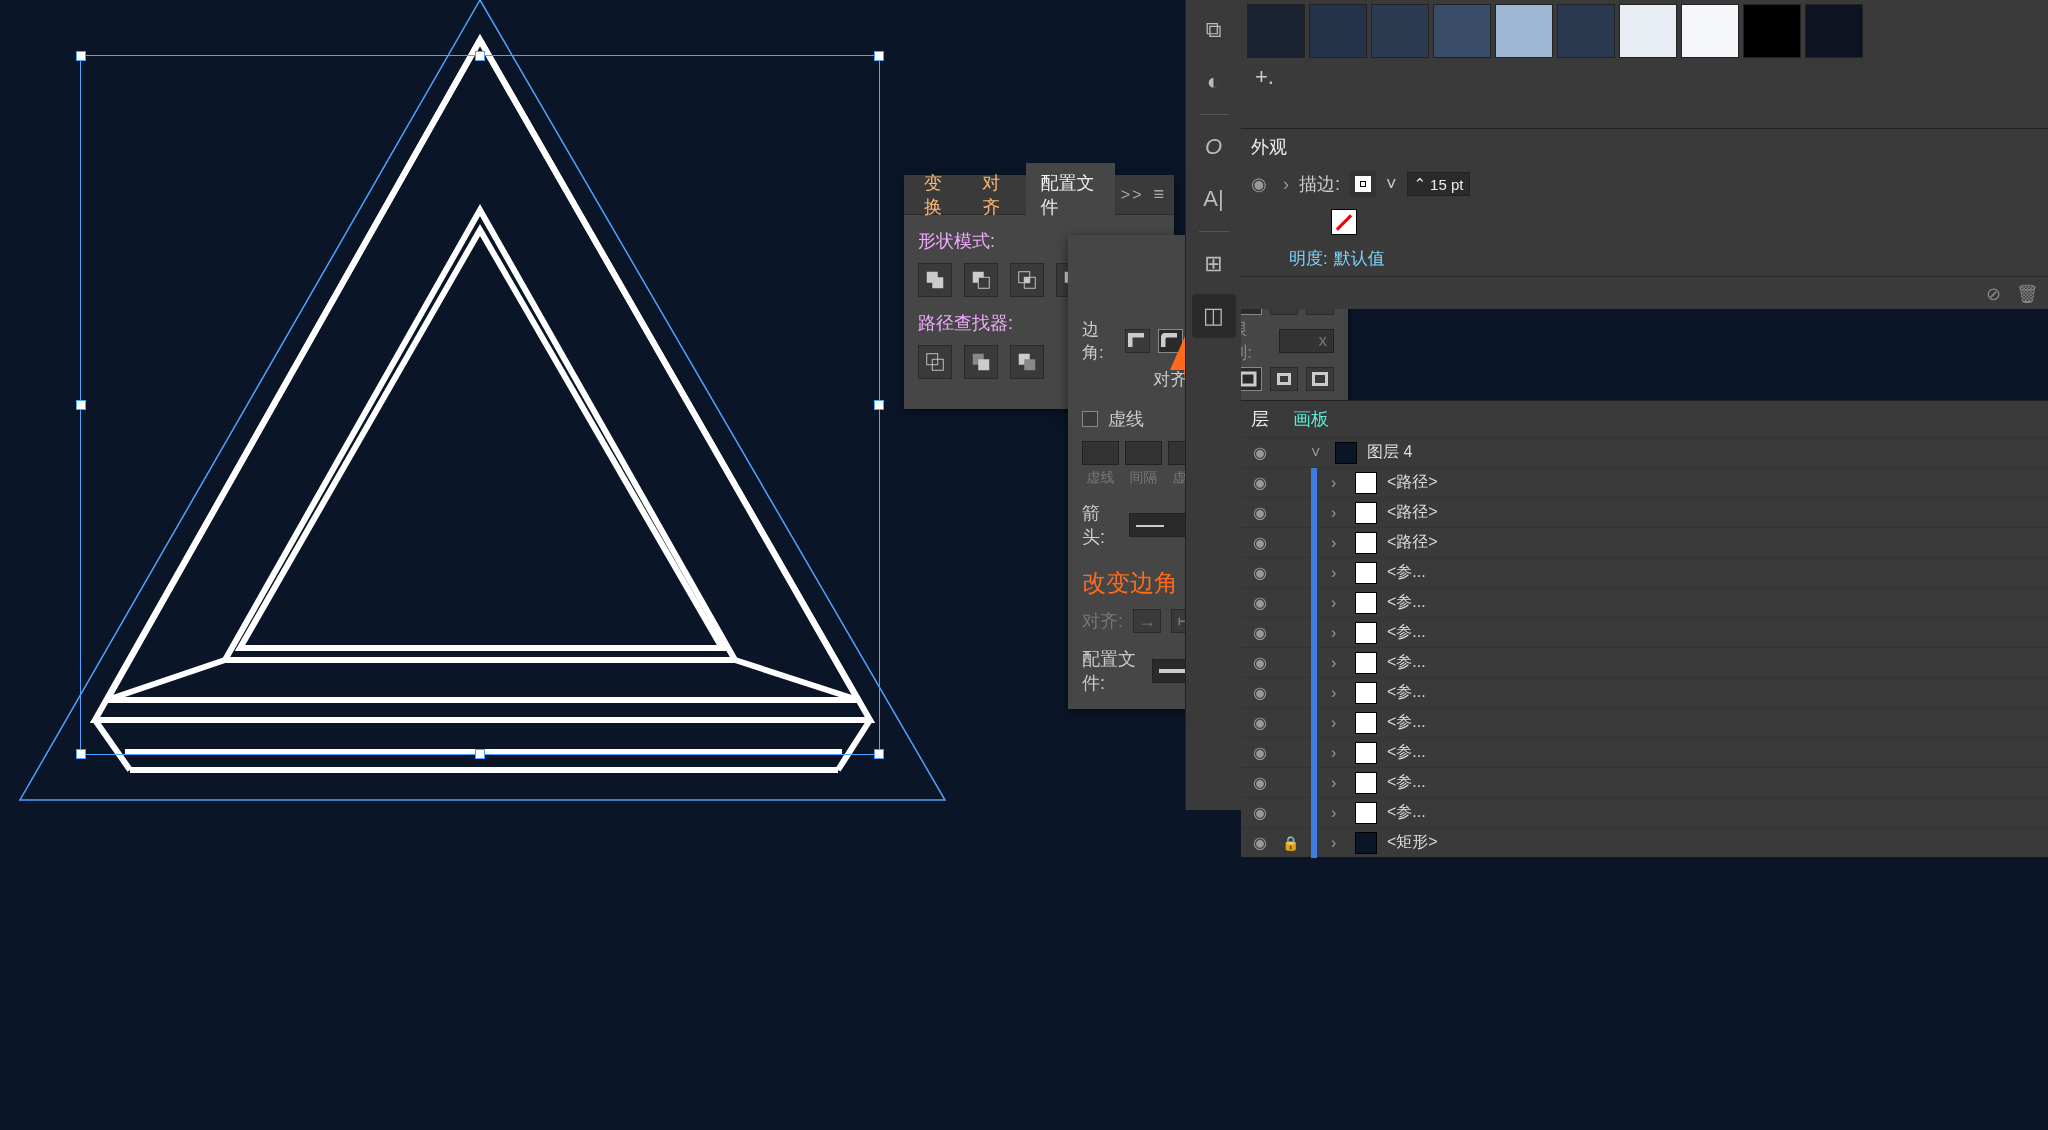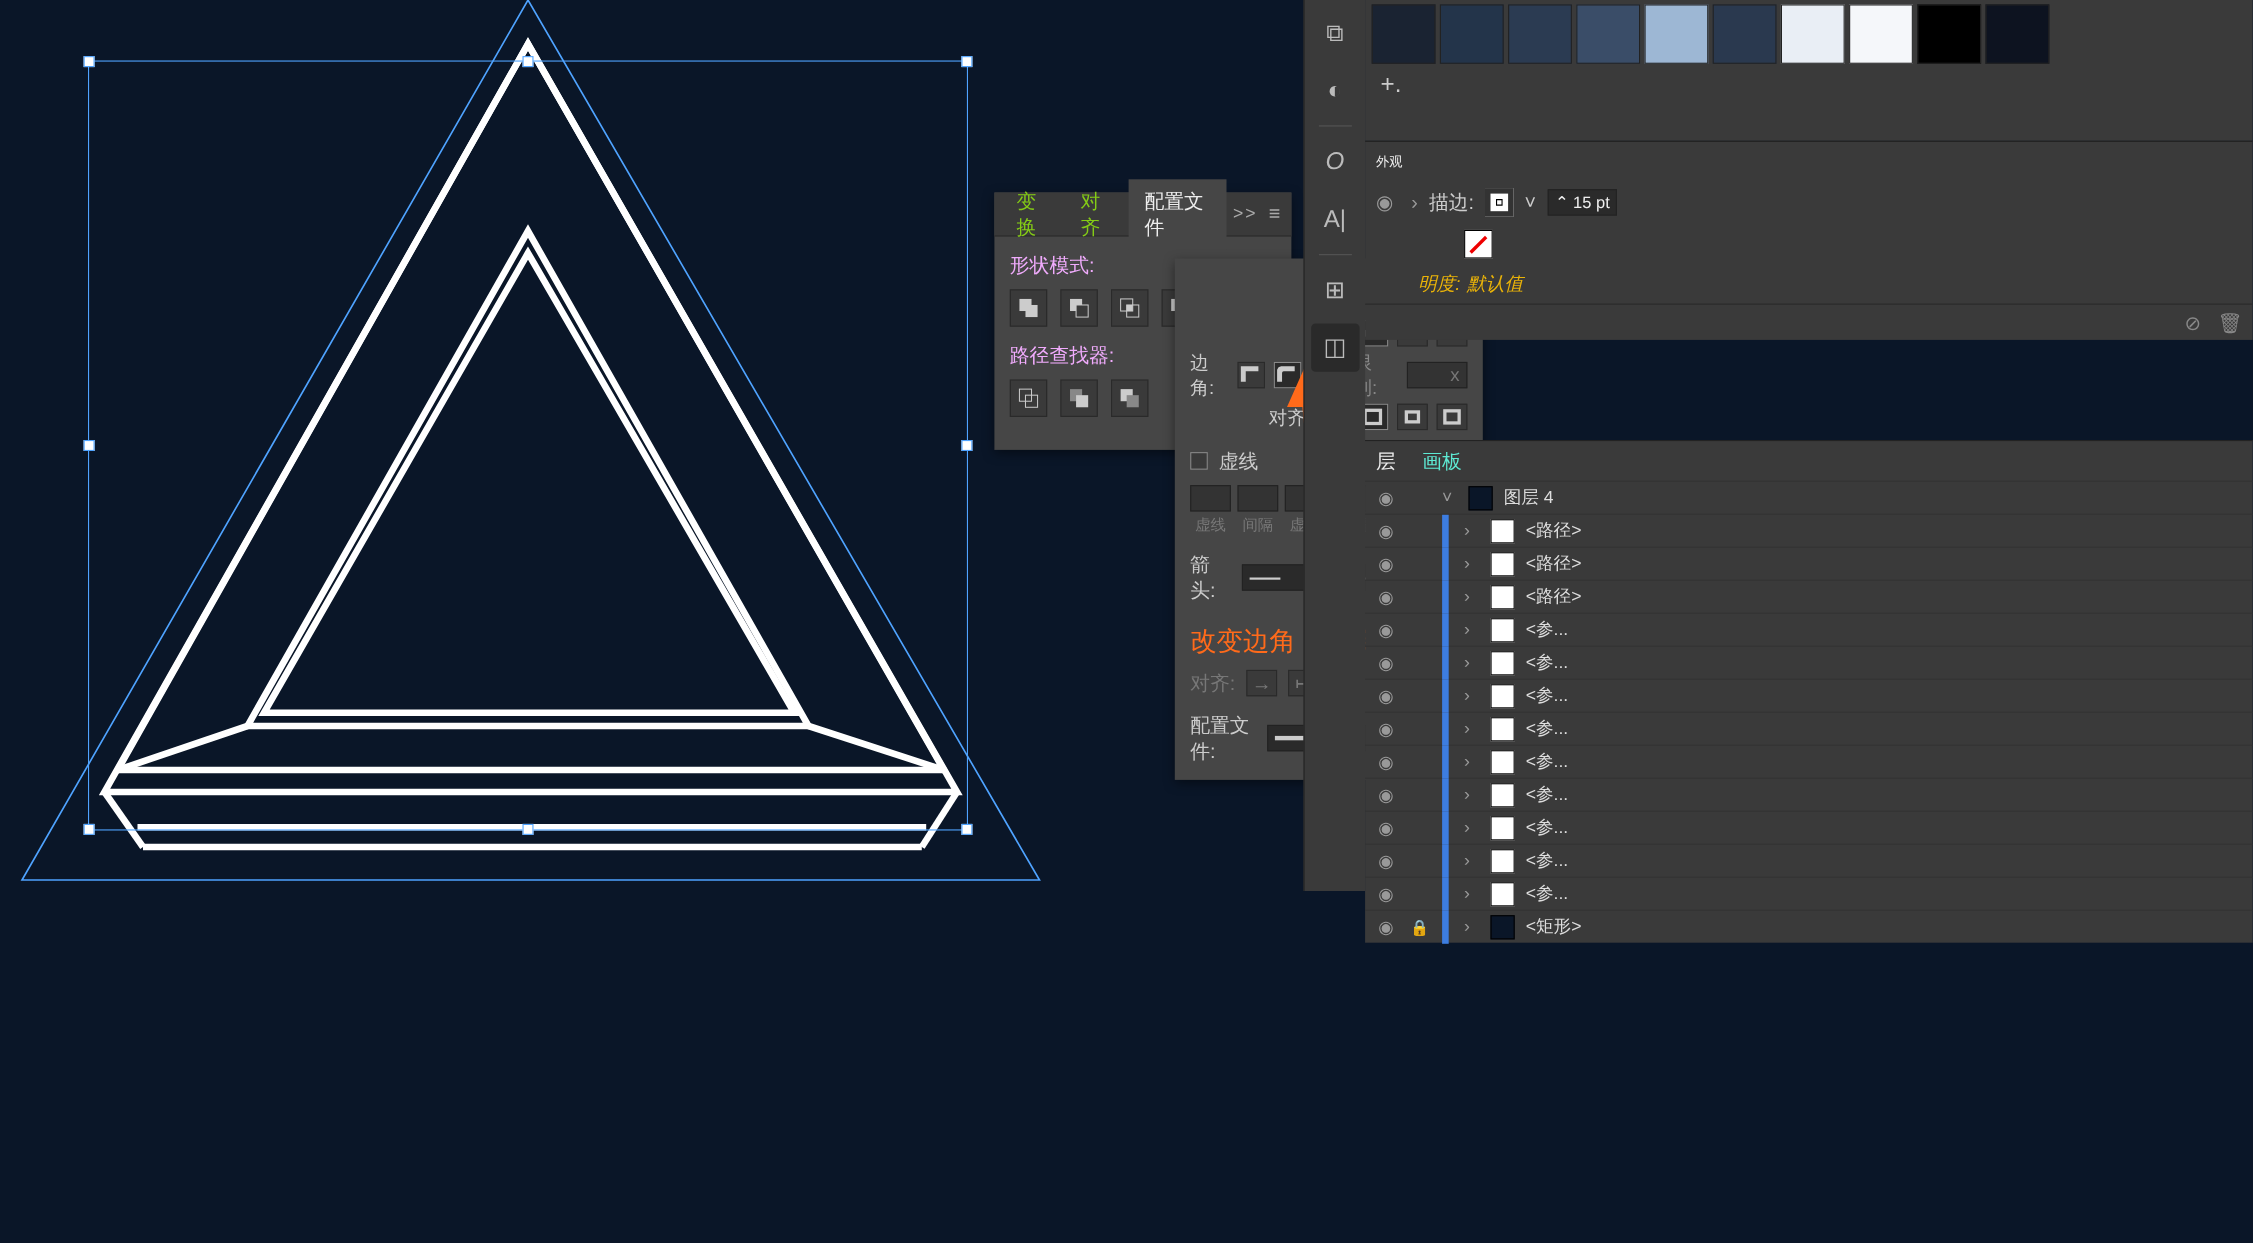--- a/index.html
+++ b/index.html
@@ -58,21 +58,21 @@
     display:flex;
     align-items:center;
     height:40px;
     padding: 0 6px;
     background:#3a3a3a;
     border-bottom:1px solid #2a2a2a;
   }
   .tab {
     padding: 8px 14px;
     font-size:18px;
-    color:#84cc16;
+    color:#fdba74;
     cursor:pointer;
   }
   .tab.active { color:#eee; background:#464646; }
   .tab-more { margin-left:auto; color:#aaa; padding:4px 6px; font-size:16px; letter-spacing:2px;}
   .tab-menu { color:#aaa; padding:4px 4px; }
   .panel-body { padding:10px 14px 16px 14px; }
   .row-label { font-size:18px; color:#f0abfc; margin:4px 0 10px 0; }
   .icon-row { display:flex; gap:12px; margin-bottom:14px;}
   .sq-btn {
     width:34px; height:34px;
@@ -188,38 +188,38 @@
   .add-swatch { width:28px; height:22px; margin-top:6px; color:#ccc; font-size:22px; padding-left:8px;}
 
   
   .appearance-panel {
     position:absolute;
     left:1241px; top:128px; right:0;
     background:#3a3a3a;
     border-top:1px solid #222;
   }
   .appearance-tabs { height:36px; display:flex; align-items:center; padding:0 10px;}
-  .appearance-tabs .tab2 { font-size:12px; color:#eee; }
+  .appearance-tabs .tab2 { font-size:18px; color:#eee; }
   .app-row {
     display:flex; align-items:center; gap:10px;
     padding:6px 10px;
     height:38px;
   }
   .app-thumb { width:26px; height:26px; background:#fff; border:1px solid #000;}
   .app-thumb.none { background:#fff; position:relative;}
   .app-thumb.none::after { content:""; position:absolute; left:2px; right:2px; top:11px; height:3px; background:#e00; transform:rotate(-45deg);}
   .app-thumb.stroke { background:#fff; box-shadow: inset 0 0 0 5px #fff, inset 0 0 0 6px #000; border:5px solid #333;}
   .eye { width:22px; height:22px; color:#999; }
   .chevr { color:#999; }
   .app-val {
     display:flex; align-items:center; gap:4px;
     background:#2a2a2a; height:24px; padding:0 6px; border:1px solid #222;
     font-size:15px; color:#eee;
   }
-  .opacity-row { color:#eab308; font-size:17px; padding:6px 10px 6px 48px; display:flex; gap:6px;font-style:italic;}
+  .opacity-row { color:#7dd3fc; font-size:17px; padding:6px 10px 6px 48px; display:flex; gap:6px;}
   .app-footer { display:flex; justify-content:flex-end; gap:10px; padding:6px 12px; border-top:1px solid #2a2a2a;}
   .foot-ic { width:20px; height:20px; color:#888;}
 
   
   .layers-panel {
     position:absolute;
     left:1241px; top:400px; right:0;
     background:#3a3a3a;
     border-top:1px solid #222;
   }

